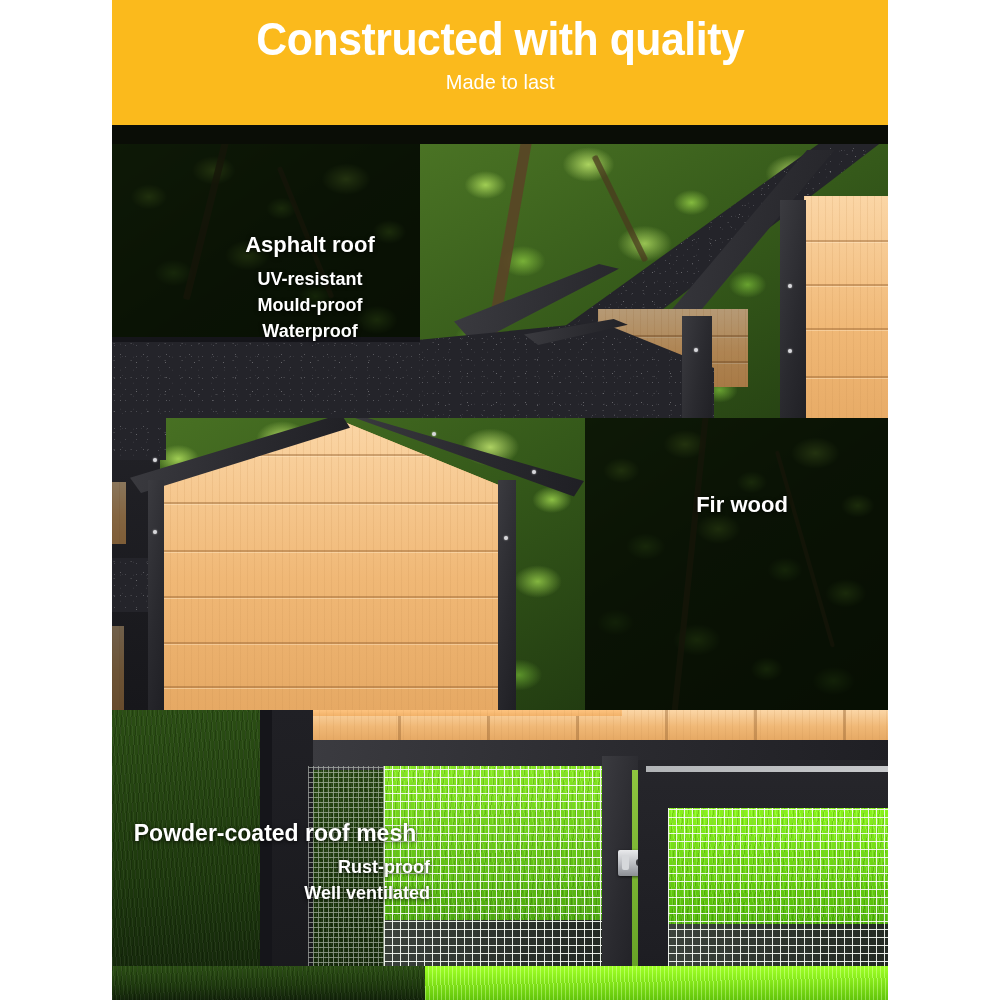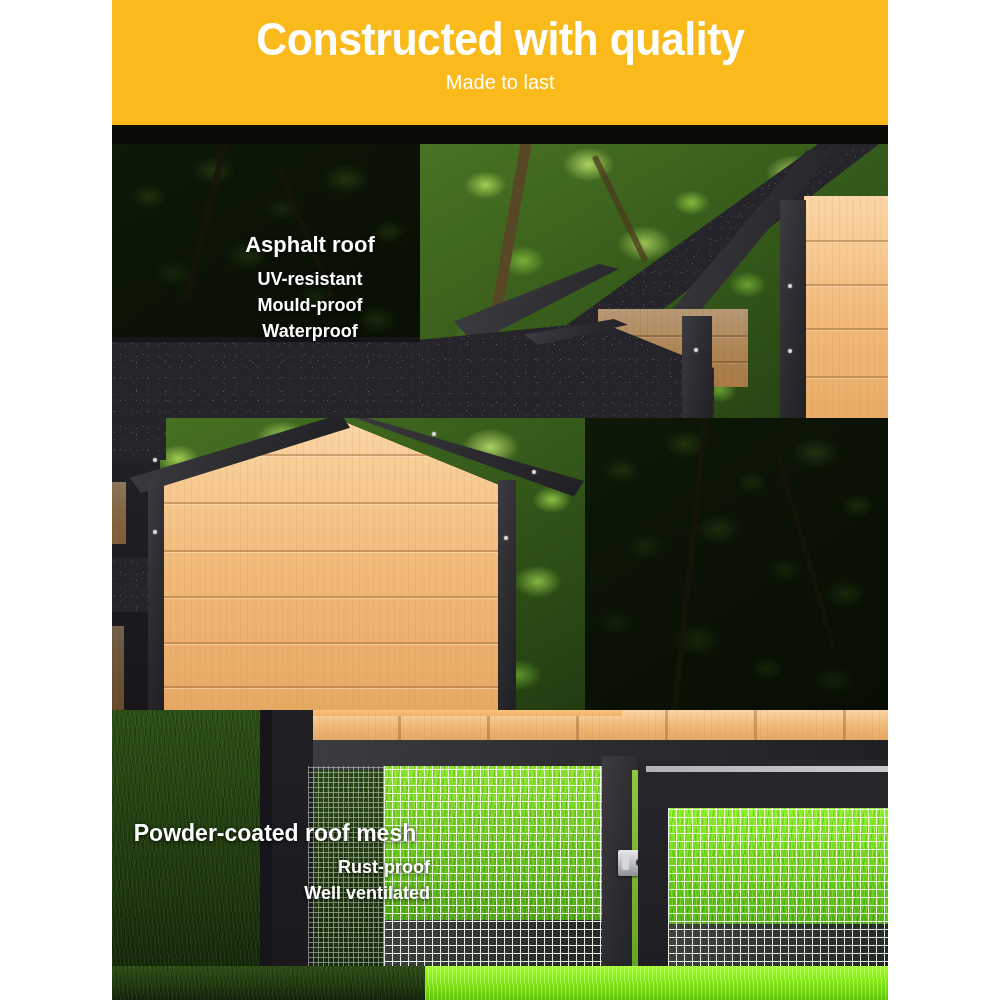--- a/index.html
+++ b/index.html
@@ -254,20 +254,21 @@
       </div>
 
       <div class="pane" style="left:473px;width:303px;">
         <div class="foliage"></div>
         <div class="branch" style="left:34%;top:-8%;width:6px;height:110%;transform:rotate(6deg);"></div>
         <div class="branch" style="left:72%;top:10%;width:4px;height:70%;transform:rotate(-16deg);"></div>
         <div class="veil"></div>
       </div>
 
       <div class="callout" style="left:496px;top:72px;width:268px;">
+        <div class="c-head">Fir wood</div>
         <div class="c-body">
         </div>
       </div>
     </div>
 
     <div class="row row3">
 
       <div class="grass" style="position:absolute;inset:0;"></div>
 
       <div class="grass dim" style="position:absolute;left:0;top:0;width:313px;height:290px;"></div>

